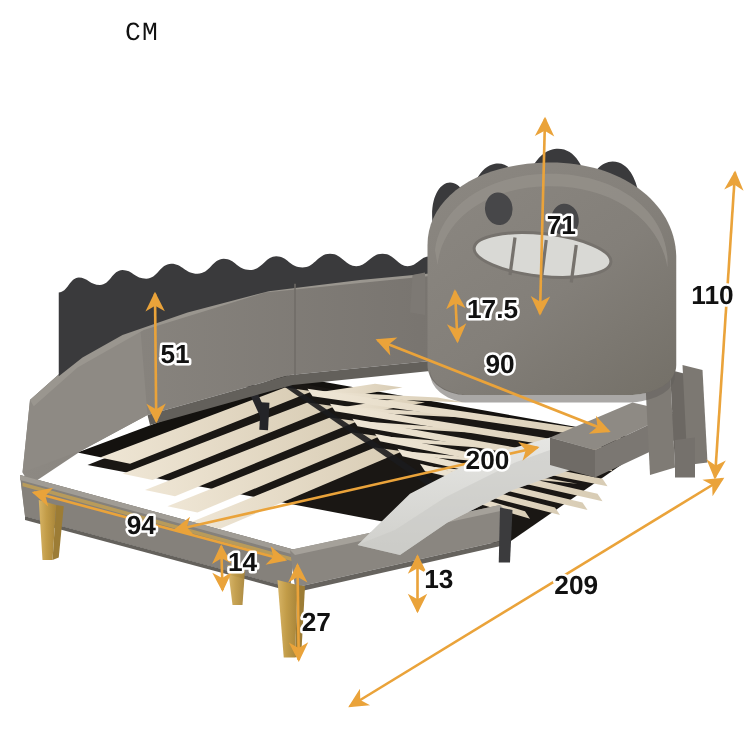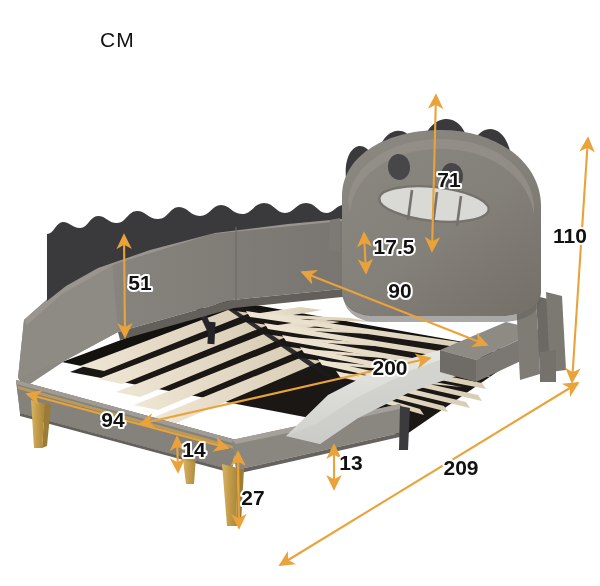--- a/index.html
+++ b/index.html
@@ -16,22 +16,22 @@
   }
   #stage {
     position: absolute;
     left: 0; top: 0;
     width: 600px;
     height: 586px;
   }
   #unit-label {
     position: absolute;
     left: 100px;
-    top: 28px;
-    font-family: Liberation Sans, sans-serif;
+    top: 16px;
+    font-family: Liberation Mono, monospace;
     font-size: 21px;
     letter-spacing: 1px;
     color: #111111;
     font-weight: 400;
   }
   svg { display: block; }
   .dim-text {
     font-family: "Liberation Sans", sans-serif;
     font-size: 21px;
     font-weight: 600;

